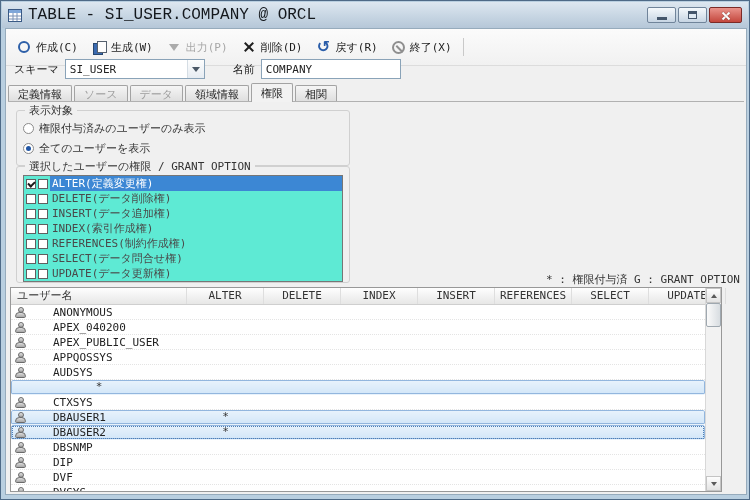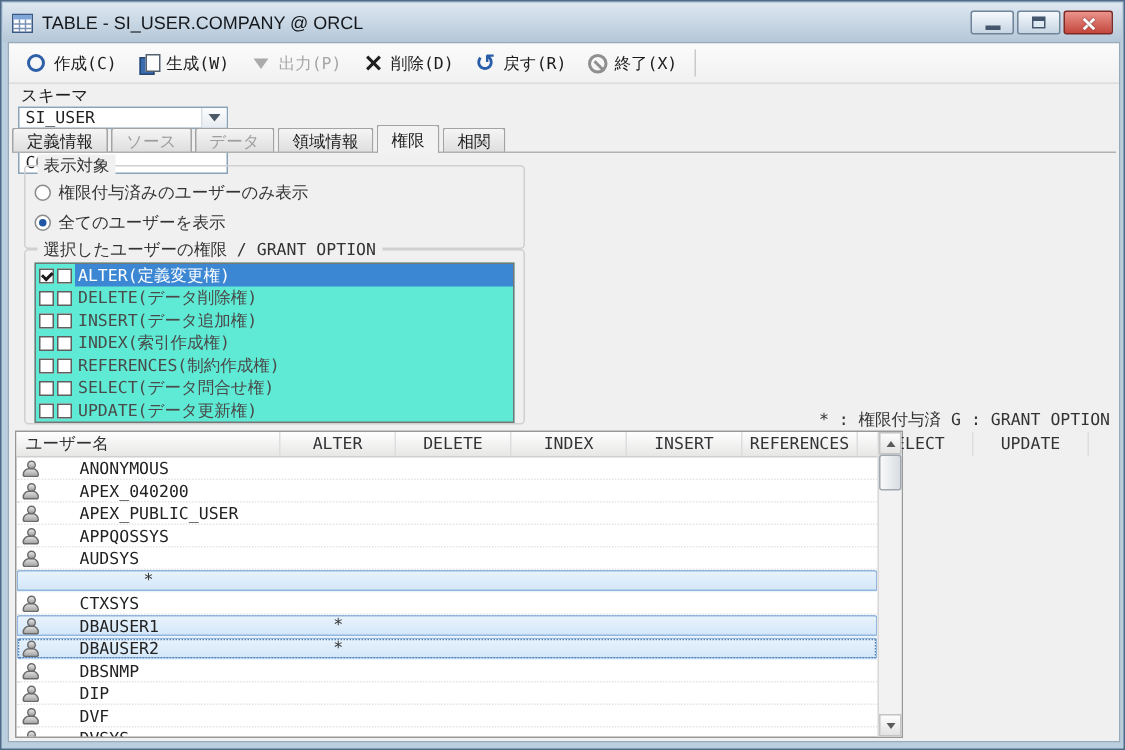--- a/index.html
+++ b/index.html
@@ -7,58 +7,58 @@
     width:750px;height:500px;position:relative;overflow:hidden;
     font-family:"DejaVu Sans Mono","Liberation Mono",monospace;
     font-size:11px;color:#222;background:#fff;
     -webkit-font-smoothing:antialiased;
   }
   
   .window{position:absolute;inset:0;background:#b9cfe0;border:1px solid #4e6a87;box-sizing:border-box;}
   .titlebar{position:absolute;left:1px;top:1px;right:1px;height:26px;
     background:linear-gradient(#dde7f0,#b5c7d8);display:flex;align-items:center;
     padding:0 6px;gap:6px;box-sizing:border-box;}
-  .title-text{flex:1;font-size:12px;color:#14181d;font-family:Liberation Sans, sans-serif;white-space:nowrap;overflow:hidden;}
+  .title-text{flex:1;font-size:16px;color:#14181d;font-family:Liberation Mono, monospace;white-space:nowrap;overflow:hidden;}
   .winbtns{display:flex;gap:2px;align-items:center;}
   .wbtn{width:29px;height:16px;border:1px solid #70849a;border-radius:2px;
     background:linear-gradient(#f5f9fc,#c7d5e3);position:relative;box-sizing:border-box;cursor:default;}
   .wbtn.close{width:33px;background:linear-gradient(#ea938b,#c4473d);border-color:#7c2b27;}
   .glyph-min{position:absolute;left:9px;top:9px;width:10px;height:3px;background:#44566b;}
   .glyph-max{position:absolute;left:9px;top:3px;width:9px;height:8px;border:1px solid #44566b;border-top-width:3px;box-sizing:border-box;background:#dfe9f2;}
   .glyph-x::before,.glyph-x::after{content:"";position:absolute;left:15px;top:3px;width:2px;height:10px;background:#fff;box-shadow:0 0 1px #5e1714;}
   .glyph-x::before{transform:rotate(45deg);}
   .glyph-x::after{transform:rotate(-45deg);}
   .app-icon{width:14px;height:13px;flex:none;}
 
   
   .client{position:absolute;left:4px;top:27px;width:742px;height:467px;background:#f0f0f0;
     border:1px solid #96abbc;box-sizing:border-box;}
 
   
-  .toolbar{position:absolute;left:0;top:0;right:0;height:27px;background:linear-gradient(#fbfbfb,#f1f1f1);
+  .toolbar{position:absolute;left:0;top:0;right:0;height:37px;background:linear-gradient(#fbfbfb,#f1f1f1);
     border-bottom:1px solid #dcdcdc;display:flex;align-items:center;padding:0 4px;box-sizing:border-box;}
   .tbtn{display:flex;align-items:center;gap:5px;padding:2px 7px;height:22px;box-sizing:border-box;border-radius:2px;}
   .tbtn .tlabel{white-space:nowrap;color:#1c1c1c;}
   .tbtn.disabled .tlabel{color:#a6a6a6;}
   .tsep{width:1px;height:18px;background:#c9c9c9;margin:0 4px;}
   .ic{width:14px;height:14px;position:relative;flex:none;display:inline-block;}
   .ic-circle{width:12px;height:12px;margin:1px;border:2px solid #2d5fa8;border-radius:50%;box-sizing:border-box;}
   .ic-generate{width:12px;height:13px;margin:0 1px;}
   .ic-generate::before{content:"";position:absolute;left:0;top:2px;width:8px;height:10px;background:#3a6ab0;border:1px solid #27476f;}
   .ic-generate::after{content:"";position:absolute;left:4px;top:0;width:8px;height:10px;background:#fdfdfd;border:1px solid #55606e;}
   .ic-triangle-down{width:0;height:0;border-left:5px solid transparent;border-right:5px solid transparent;border-top:7px solid #ababab;margin:4px 2px;}
   .ic-delete-x::before,.ic-delete-x::after{content:"";position:absolute;left:6px;top:1px;width:2px;height:12px;background:#1f1f1f;}
   .ic-delete-x::before{transform:rotate(45deg);}
   .ic-delete-x::after{transform:rotate(-45deg);}
   .ic-undo{color:#2a5da9;font-size:16px;line-height:13px;text-align:center;font-weight:bold;font-family:"DejaVu Sans",sans-serif;}
   .ic-no-entry{width:13px;height:13px;border:2px solid #8f8f8f;border-radius:50%;box-sizing:border-box;}
   .ic-no-entry::after{content:"";position:absolute;left:1px;top:5px;width:9px;height:2px;background:#8f8f8f;transform:rotate(45deg);}
 
   
-  .formrow{position:absolute;left:0;top:27px;right:0;height:26px;display:flex;align-items:flex-start;flex-direction:column;}
+  .formrow{position:absolute;left:0;top:27px;right:0;height:26px;display:flex;align-items:center;}
   .flabel{color:#1c1c1c;white-space:nowrap;}
   .lab-schema{margin-left:8px;}
   .combobox{margin-left:6px;width:140px;height:20px;background:#fff;border:1px solid #8aa3b8;box-sizing:border-box;
     display:flex;align-items:center;position:relative;}
   .combo-text{flex:1;padding:0 4px;white-space:nowrap;overflow:hidden;}
   .combo-arrow{width:16px;height:100%;display:flex;align-items:center;justify-content:center;border-left:1px solid #d5dde4;background:linear-gradient(#fdfdfd,#e6ecf2);}
   .combo-arrow i{width:0;height:0;border-left:4px solid transparent;border-right:4px solid transparent;border-top:5px solid #4b5866;}
   .lab-name{margin-left:28px;}
   .txtinput{margin-left:6px;width:140px;height:20px;border:1px solid #8aa3b8;box-sizing:border-box;
     font-family:inherit;font-size:11px;padding:0 4px;background:#fff;color:#222;}
@@ -86,21 +86,21 @@
   .privlist{position:absolute;left:6px;top:8px;width:320px;height:107px;background:#5eead4;border:1px solid #767676;box-sizing:border-box;overflow:hidden;}
   .priv-row{display:flex;align-items:center;height:15px;padding-left:2px;}
   .cb{width:10px;height:10px;border:1px solid #5f5f5f;background:#fff;position:relative;flex:none;box-sizing:border-box;margin-right:2px;}
   .cb.checked::after{content:"";position:absolute;left:1px;top:1px;width:5px;height:3px;border-left:2px solid #1a1a1a;border-bottom:2px solid #1a1a1a;transform:rotate(-45deg);}
   .priv-label{flex:1;height:15px;line-height:15px;padding:0 2px;color:#4a4a4a;white-space:nowrap;overflow:hidden;}
   .priv-row.selected .priv-label{background:#3c87d4;color:#fff;}
 
   .legend-note{position:absolute;top:243px;right:6px;color:#333;white-space:nowrap;}
 
   
-  .utable{position:absolute;left:4px;top:258px;width:592px;height:205px;background:#fff;border:1px solid #989898;box-sizing:border-box;}
+  .utable{position:absolute;left:4px;top:258px;width:712px;height:205px;background:#fff;border:1px solid #989898;box-sizing:border-box;}
   .grid{display:grid;grid-template-columns:176px repeat(7,77px);}
   .thead{position:absolute;left:0;top:0;right:16px;height:17px;background:linear-gradient(#fefefe,#e7e7e6);
     border-bottom:1px solid #cfcfcf;box-sizing:border-box;}
   .th{height:16px;line-height:16px;color:#333;border-right:1px solid #dedede;text-align:center;white-space:nowrap;overflow:hidden;box-sizing:border-box;}
   .th.first{text-align:left;padding-left:6px;}
   .tbody{position:absolute;left:0;top:17px;right:16px;bottom:0;overflow:hidden;}
   .trow{height:15px;position:relative;border-bottom:1px dotted #e4e4e4;box-sizing:border-box;}
   .trow.selected{background:linear-gradient(#e9f3fc,#d2e6f8);box-shadow:inset 0 0 0 1px #92b6de;border-radius:2px;border-bottom-color:transparent;}
   .trow.focused{outline:1px dotted #4f7fb5;outline-offset:-2px;}
   .td{height:15px;line-height:14px;text-align:center;color:#333;overflow:hidden;white-space:nowrap;box-sizing:border-box;}

